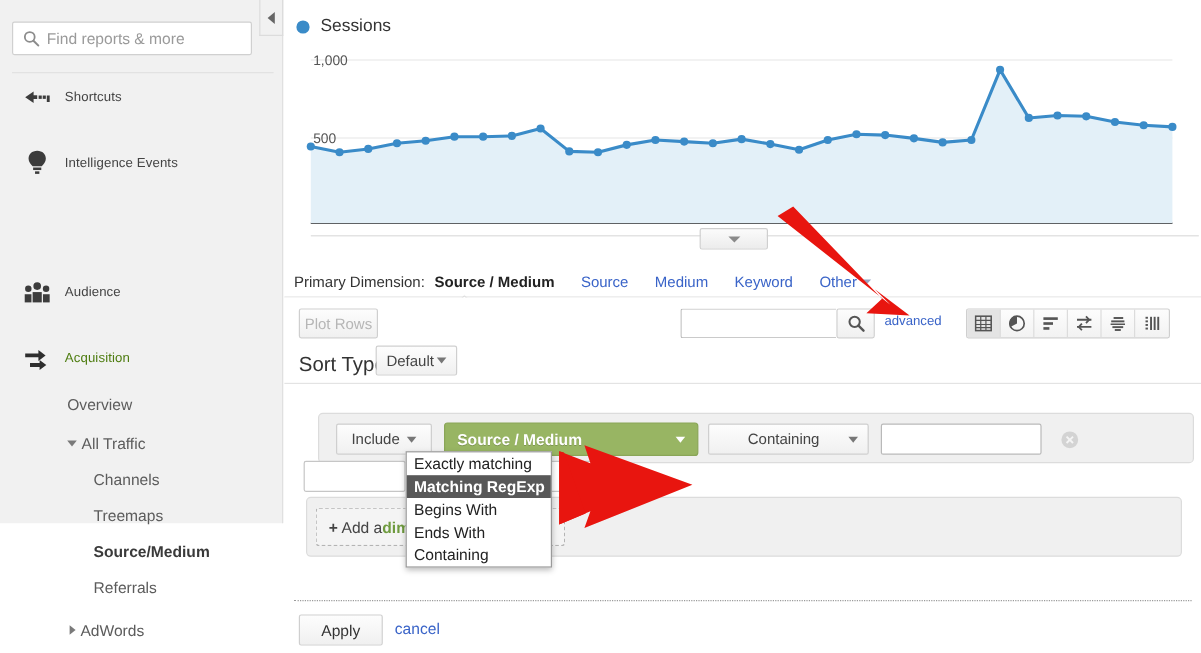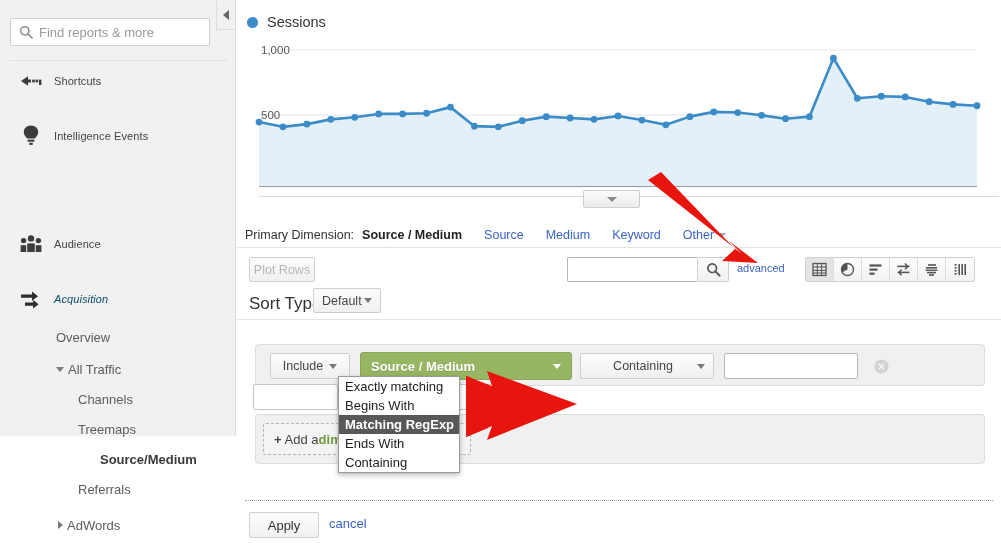--- a/index.html
+++ b/index.html
@@ -47,21 +47,21 @@
     position: absolute; left: 0; width: 236px; height: 46px;
     display: flex; align-items: center;
   }
   .nav-top .ic {
     width: 46px; margin-left: 8px;
     display: flex; align-items: center; justify-content: center;
   }
   .nav-top .lbl {
     font-size: 11px; color: #444; letter-spacing: .1px;
   }
-  .nav-top.active .lbl { color: #0c4a6e; font-style: italic; }
+  .nav-top.active .lbl { color: #4d7c0f; }
 
   .nav-sub {
     position: absolute; left: 0; width: 236px; height: 30px;
     display: flex; align-items: center;
   }
   .nav-sub .lbl { font-size: 13px; color: #5c5c5c; }
   .nav-sub .lbl.bold { font-weight: bold; color: #3a3a3a; }
   .caret-d, .caret-r {
     display: inline-block; margin-right: 4px;
     width: 0; height: 0;
@@ -223,21 +223,21 @@
     position: absolute; left: 0; top: 320px;
     width: 764px; height: 163px;
     background: #fff;
   }
   .filter-box {
     position: absolute;
     background: #f0f0f0;
     border: 1px solid #dcdcdc;
     border-radius: 4px;
   }
-  #filter-row1 { left: 18px; top: 24px; width: 730px; height: 42px; }
+  #filter-row1 { left: 28px; top: 24px; width: 730px; height: 42px; }
   #filter-row2 { left: 18px; top: 94px; width: 730px; height: 50px; }
 
   #include-btn {
     position: absolute; left: 14px; top: 8px;
     width: 80px; height: 26px;
     justify-content: center;
   }
   #include-btn .lbl { margin-right: 6px; }
   #dim-btn {
     position: absolute; left: 104px; top: 7px;
@@ -420,21 +420,21 @@
     </div>
 
     <div class="nav-sub" style="top:384px;padding-left:78px;">
       <span class="lbl">Channels</span>
     </div>
 
     <div class="nav-sub" style="top:414px;padding-left:78px;">
       <span class="lbl">Treemaps</span>
     </div>
 
-    <div class="nav-sub" style="top:444px;padding-left:78px;margin-left:22px;">
+    <div class="nav-sub" style="top:444px;padding-left:78px;">
       <span class="lbl bold">Source/Medium</span>
     </div>
 
     <div class="nav-sub" style="top:474px;padding-left:78px;">
       <span class="lbl">Referrals</span>
     </div>
 
     <div class="nav-sub" style="top:510px;padding-left:58px;">
       <span class="caret-r"></span>
       <span class="lbl">AdWords</span>
@@ -639,22 +639,22 @@
 
     <div id="footer-sep"></div>
     <div id="apply-btn" class="btn">
       <span>Apply</span>
     </div>
     <span id="cancel-link">cancel</span>
   </div>
 
   <div id="match-menu">
       <div class="item">Exactly matching</div>
+      <div class="item highlighted">Matching RegExp</div>
       <div class="item">Begins With</div>
-      <div class="item highlighted">Matching RegExp</div>
       <div class="item">Ends With</div>
       <div class="item">Containing</div>
     </div>
 
   <svg id="arrows">
     <g>
       <path d="M651 183 L742 256 L736 240 L754 262 L726 258 L742 256" fill="none" stroke="#e8150f" stroke-width="0"></path>
       <path d="M648 180 L742 254 L729 241 L758 263 L722 261 L735 249 L661 172 Z" fill="#e8150f"></path>
     </g>
     <g>

